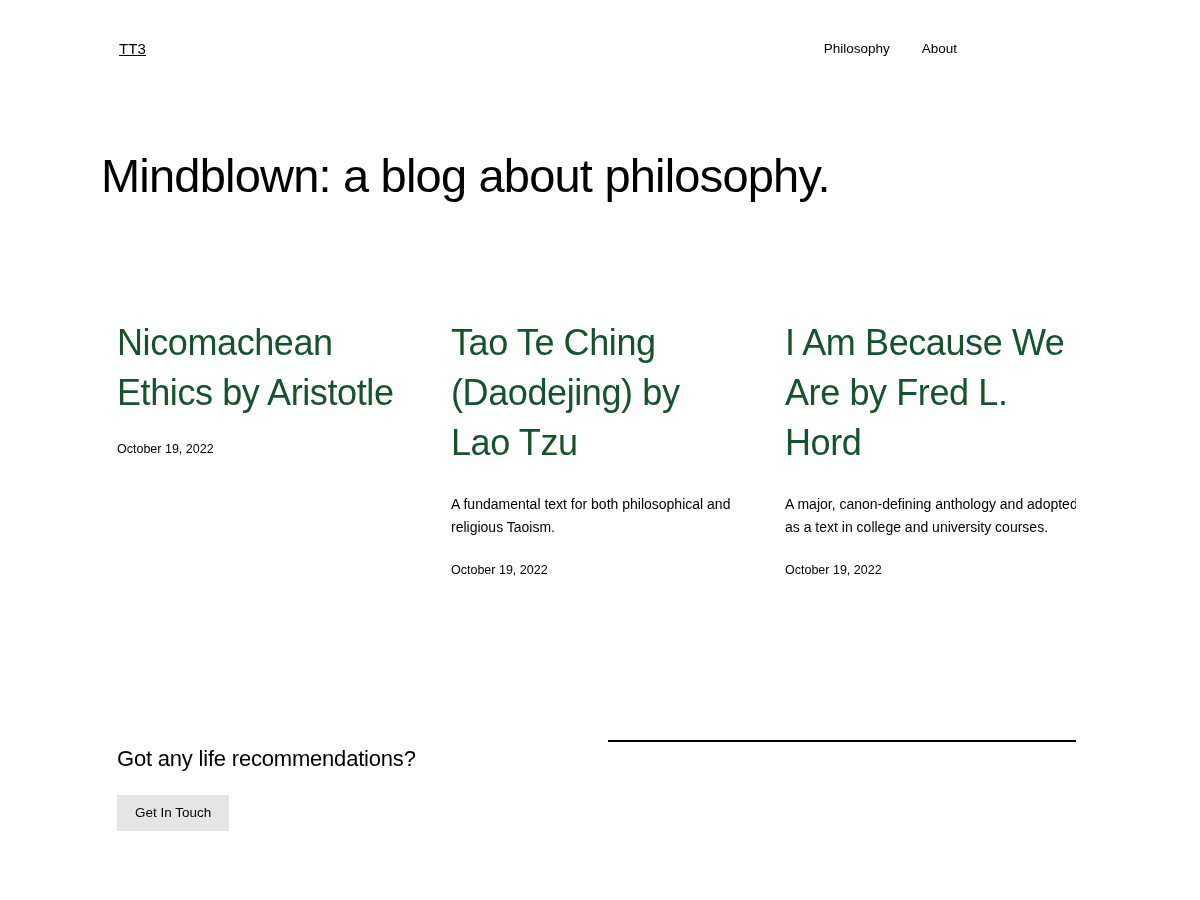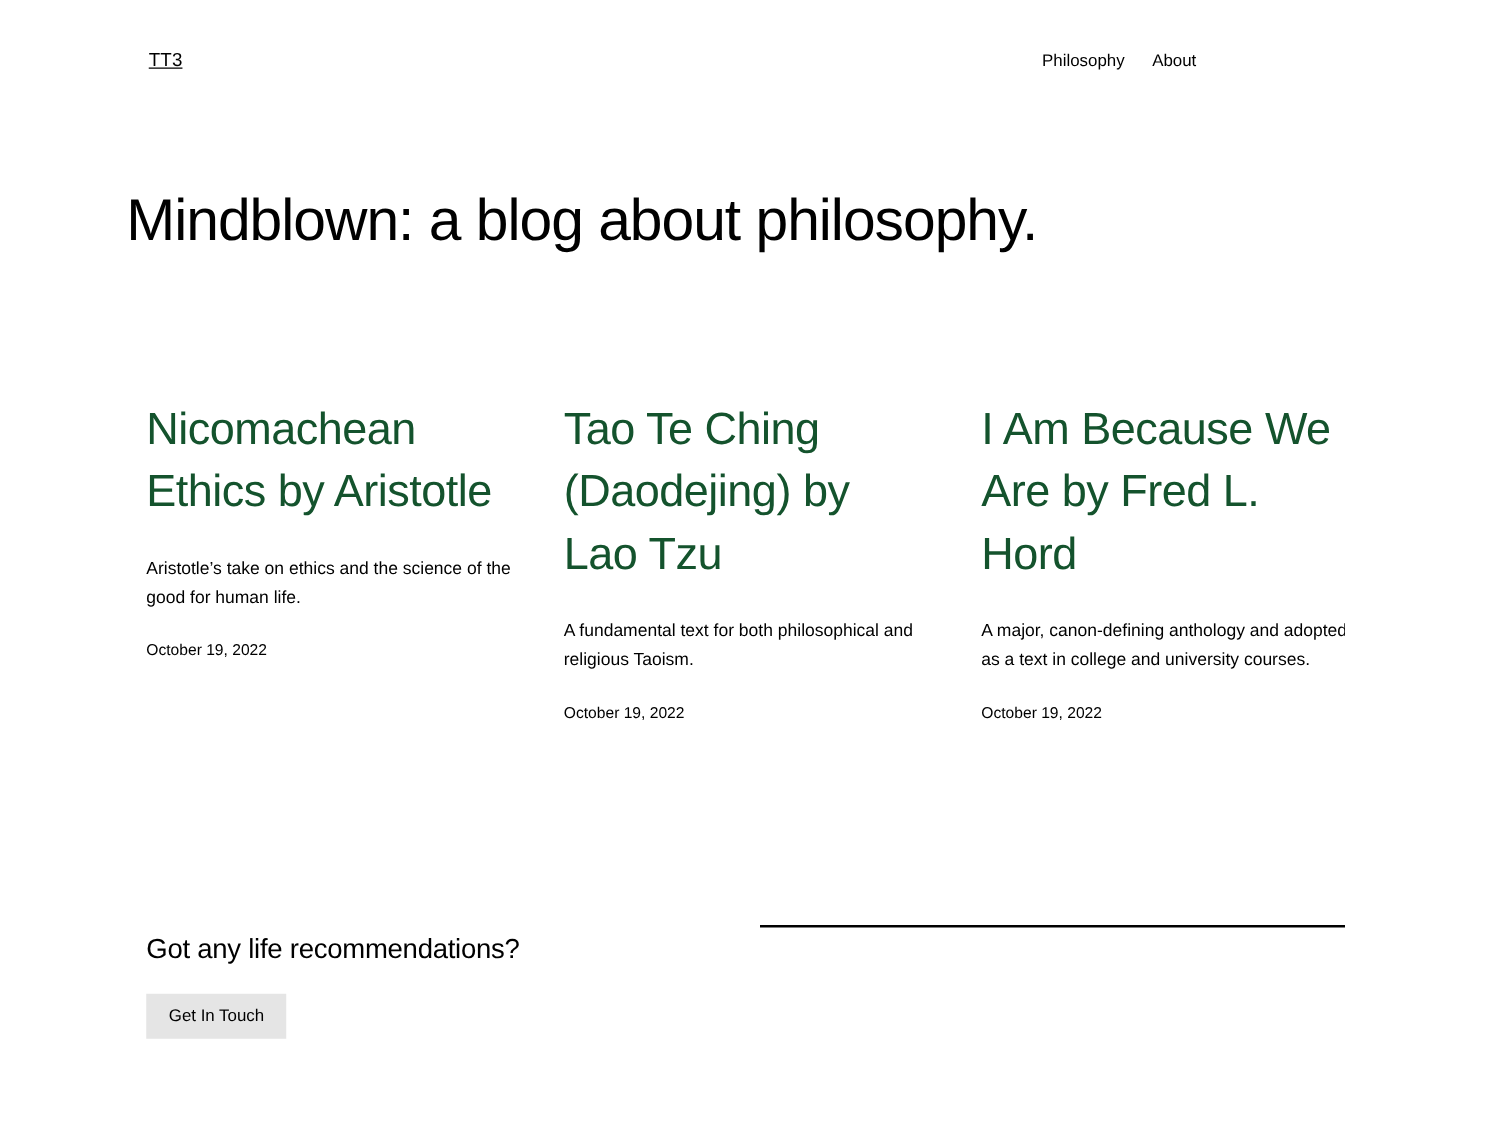--- a/index.html
+++ b/index.html
@@ -34,21 +34,21 @@
   .site-title {
     font-size: 15px;
     font-weight: 400;
     letter-spacing: 0.1px;
     line-height: 22px;
     color: #000;
   }
   .nav {
     display: flex;
     align-items: center;
-    gap: 22px;
+    gap: 32px;
   }
   .nav-link {
     font-size: 13.5px;
     line-height: 22px;
     color: #000;
     text-decoration: none;
     white-space: nowrap;
   }
 
   
@@ -159,21 +159,20 @@
   </header>
 
   <section class="hero">
     <h1 class="hero-title">Mindblown: a blog about philosophy.</h1>
   </section>
 
   <section class="posts">
 
     <article class="post">
       <h2 class="post-title">Nicomachean Ethics by Aristotle</h2>
-      <p class="post-excerpt">Aristotle’s take on ethics and the science of the good for human life.</p>
       <p class="post-date">October 19, 2022</p>
     </article>
 
     <article class="post">
       <h2 class="post-title">Tao Te Ching (Daodejing) by Lao Tzu</h2>
       <p class="post-excerpt">A fundamental text for both philosophical and religious Taoism.</p>
       <p class="post-date">October 19, 2022</p>
     </article>
 
     <article class="post">

